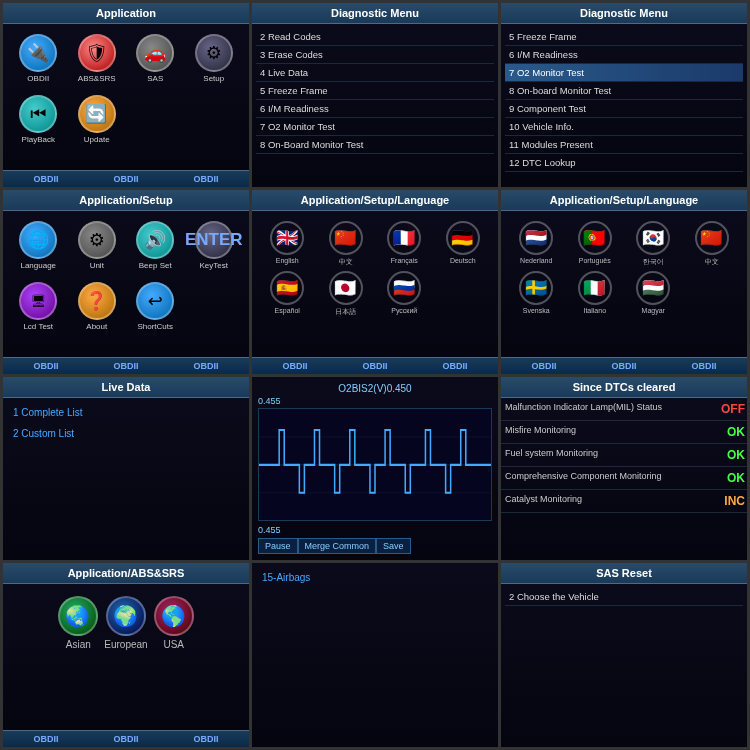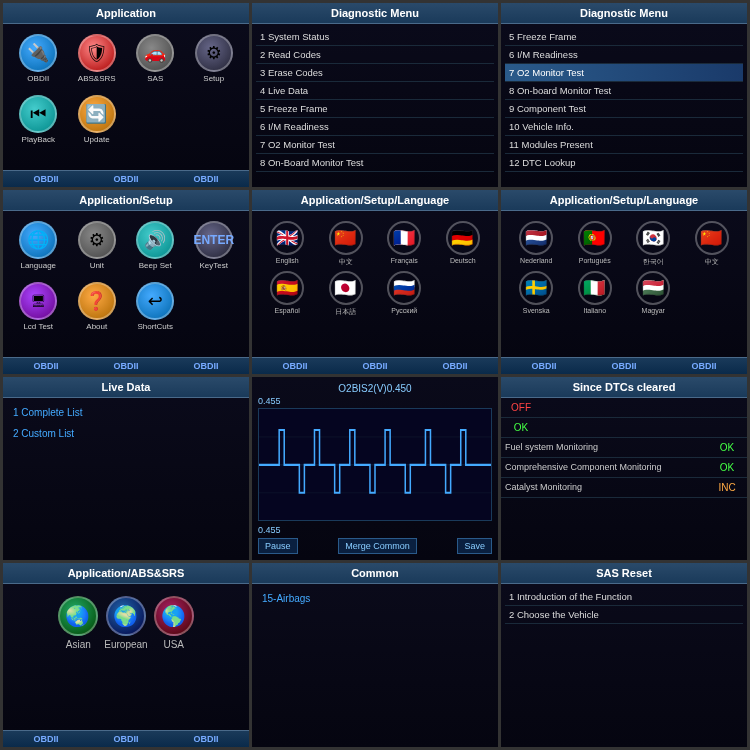--- a/index.html
+++ b/index.html
@@ -174,21 +174,21 @@
     .graph-area {
       flex: 1;
       position: relative;
       border: 1px solid #1a3a5a;
       margin: 2px 0;
       overflow: hidden;
     }
 
     .graph-controls {
       display: flex;
-      justify-content: space-between;
+      justify-content: flex-start;
       margin-top: 3px;
     }
 
     .graph-btn {
       color: #8cf;
       font-size: 9px;
       background: #0a2040;
       border: 1px solid #2a5a8a;
       padding: 2px 6px;
       cursor: pointer;
@@ -202,24 +202,25 @@
     }
 
     .status-label {
       flex: 1;
       color: #ccc;
       padding: 4px 4px;
     }
 
     .status-value {
       width: 40px;
-      text-align: center;
+      text-align: right;
       padding: 4px 2px;
       color: #4f4;
-      font-size: 10px;
+      font-size: 12px;
+      font-weight: bold;
     }
 
     .status-value.off { color: #f44; }
     .status-value.inc { color: #fa4; }
 
     
     .abs-icons {
       display: flex;
       gap: 6px;
       padding: 8px 4px;
@@ -302,21 +303,20 @@
     <div class="panel-footer">
       <span class="footer-btn">OBDII</span>
       <span class="footer-btn">OBDII</span>
       <span class="footer-btn">OBDII</span>
     </div>
   </div>
 
   <div class="panel">
     <div class="panel-header">Diagnostic Menu</div>
     <div class="panel-content">
-      <div class="menu-item">1 System Status</div>
       <div class="menu-item">2 Read Codes</div>
       <div class="menu-item">3 Erase Codes</div>
       <div class="menu-item">4 Live  Data</div>
       <div class="menu-item">5 Freeze Frame</div>
       <div class="menu-item">6 I/M Readiness</div>
       <div class="menu-item">7 O2 Monitor  Test</div>
       <div class="menu-item">8 On-Board Monitor Test</div>
     </div>
   </div>
 
@@ -344,21 +344,21 @@
         </div>
         <div class="app-icon">
           <div class="icon-circle ic-gray">⚙</div>
           <span class="icon-label">Unit</span>
         </div>
         <div class="app-icon">
           <div class="icon-circle ic-teal">🔊</div>
           <span class="icon-label">Beep Set</span>
         </div>
         <div class="app-icon">
-          <div class="icon-circle ic-dark" style="font-size:12px;color:#7af;font-weight:bold;">ENTER</div>
+          <div class="icon-circle ic-dark" style="font-size:17px;color:#7af;font-weight:bold;">ENTER</div>
           <span class="icon-label">KeyTest</span>
         </div>
       </div>
       <div class="app-icons">
         <div class="app-icon">
           <div class="icon-circle ic-purple" style="font-size:12px;">🖥</div>
           <span class="icon-label">Lcd Test</span>
         </div>
         <div class="app-icon">
           <div class="icon-circle ic-orange">❓</div>
@@ -491,23 +491,25 @@
         <button class="graph-btn">Merge Common</button>
         <button class="graph-btn">Save</button>
       </div>
     </div>
   </div>
 
   <div class="panel">
     <div class="panel-header">Since DTCs cleared</div>
     <div class="panel-content" style="padding:0;">
       <div class="status-row">
+        <span class="status-label">Malfunction Indicator Lamp(MIL) Status</span>
         <span class="status-value off">OFF</span>
       </div>
       <div class="status-row">
+        <span class="status-label">Misfire Monitoring</span>
         <span class="status-value">OK</span>
       </div>
       <div class="status-row">
         <span class="status-label">Fuel system Monitoring</span>
         <span class="status-value">OK</span>
       </div>
       <div class="status-row">
         <span class="status-label">Comprehensive Component Monitoring</span>
         <span class="status-value">OK</span>
       </div>
@@ -537,27 +539,25 @@
       </div>
     </div>
     <div class="panel-footer">
       <span class="footer-btn">OBDII</span>
       <span class="footer-btn">OBDII</span>
       <span class="footer-btn">OBDII</span>
     </div>
   </div>
 
   <div class="panel">
-    <div class="panel-header">Common</div>
     <div class="panel-content">
       <div class="common-item">15-Airbags</div>
     </div>
   </div>
 
   <div class="panel">
     <div class="panel-header">SAS Reset</div>
     <div class="panel-content">
-      <div class="menu-item">1 Introduction of the Function</div>
       <div class="menu-item">2 Choose the Vehicle</div>
     </div>
   </div>
 
 </div>
 
 </body></html>

